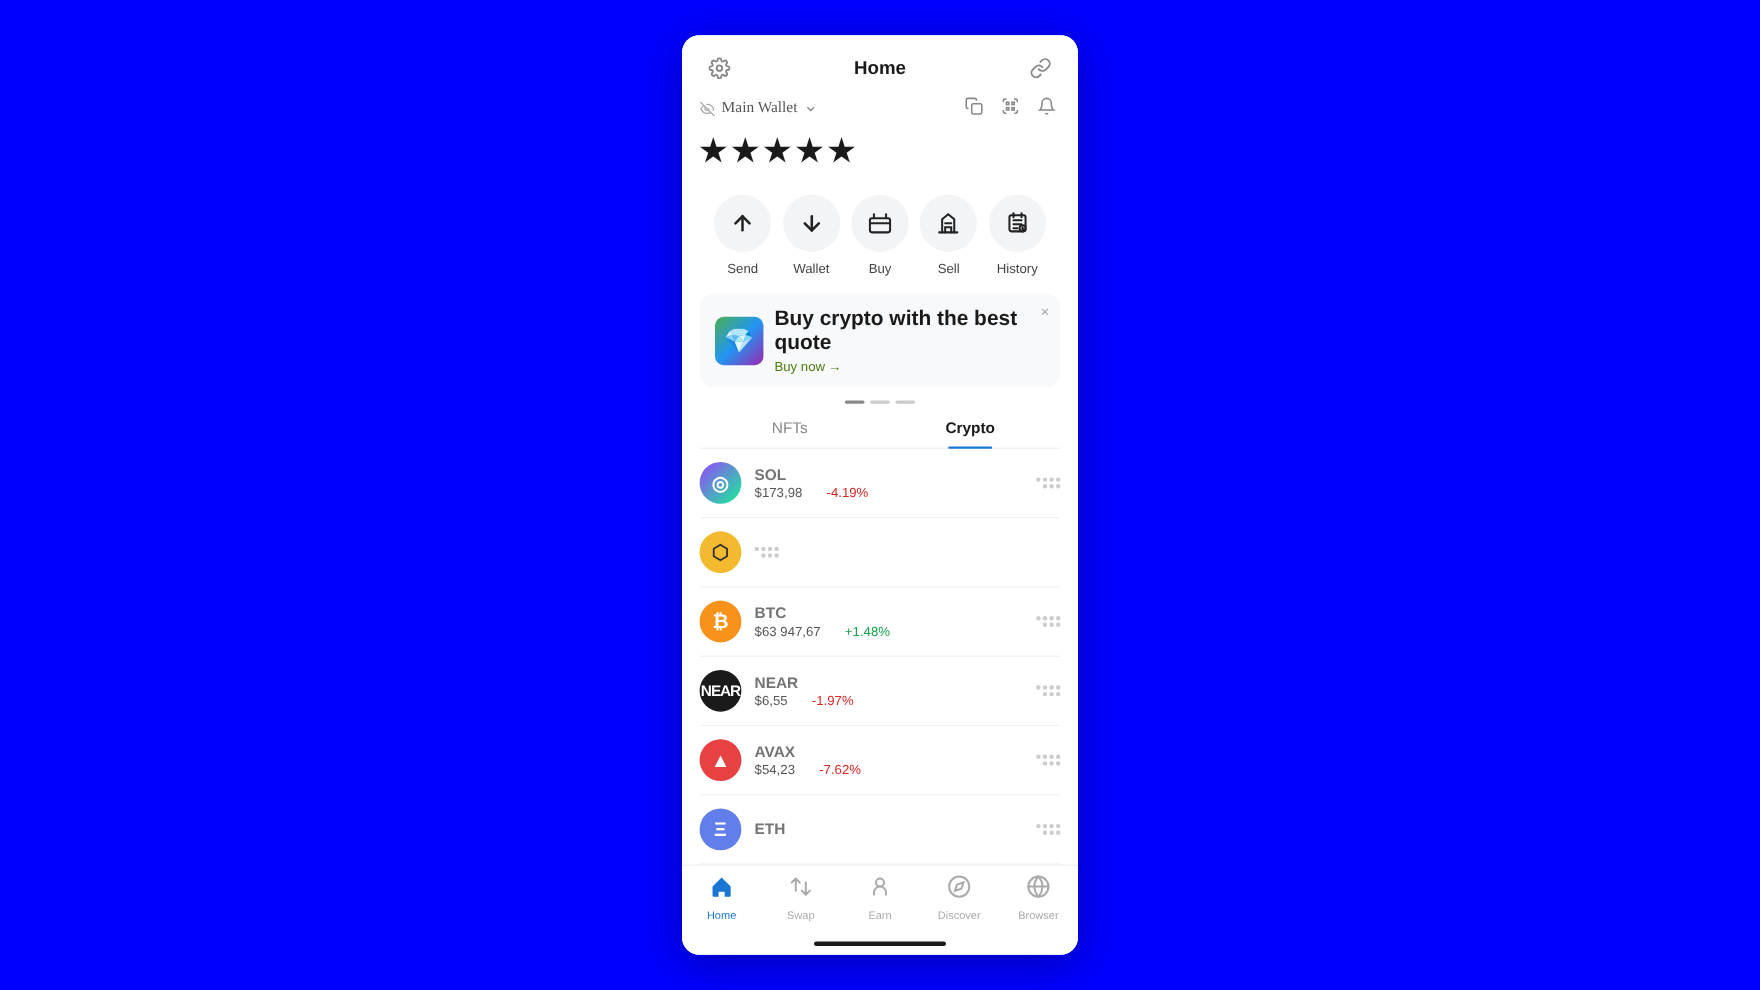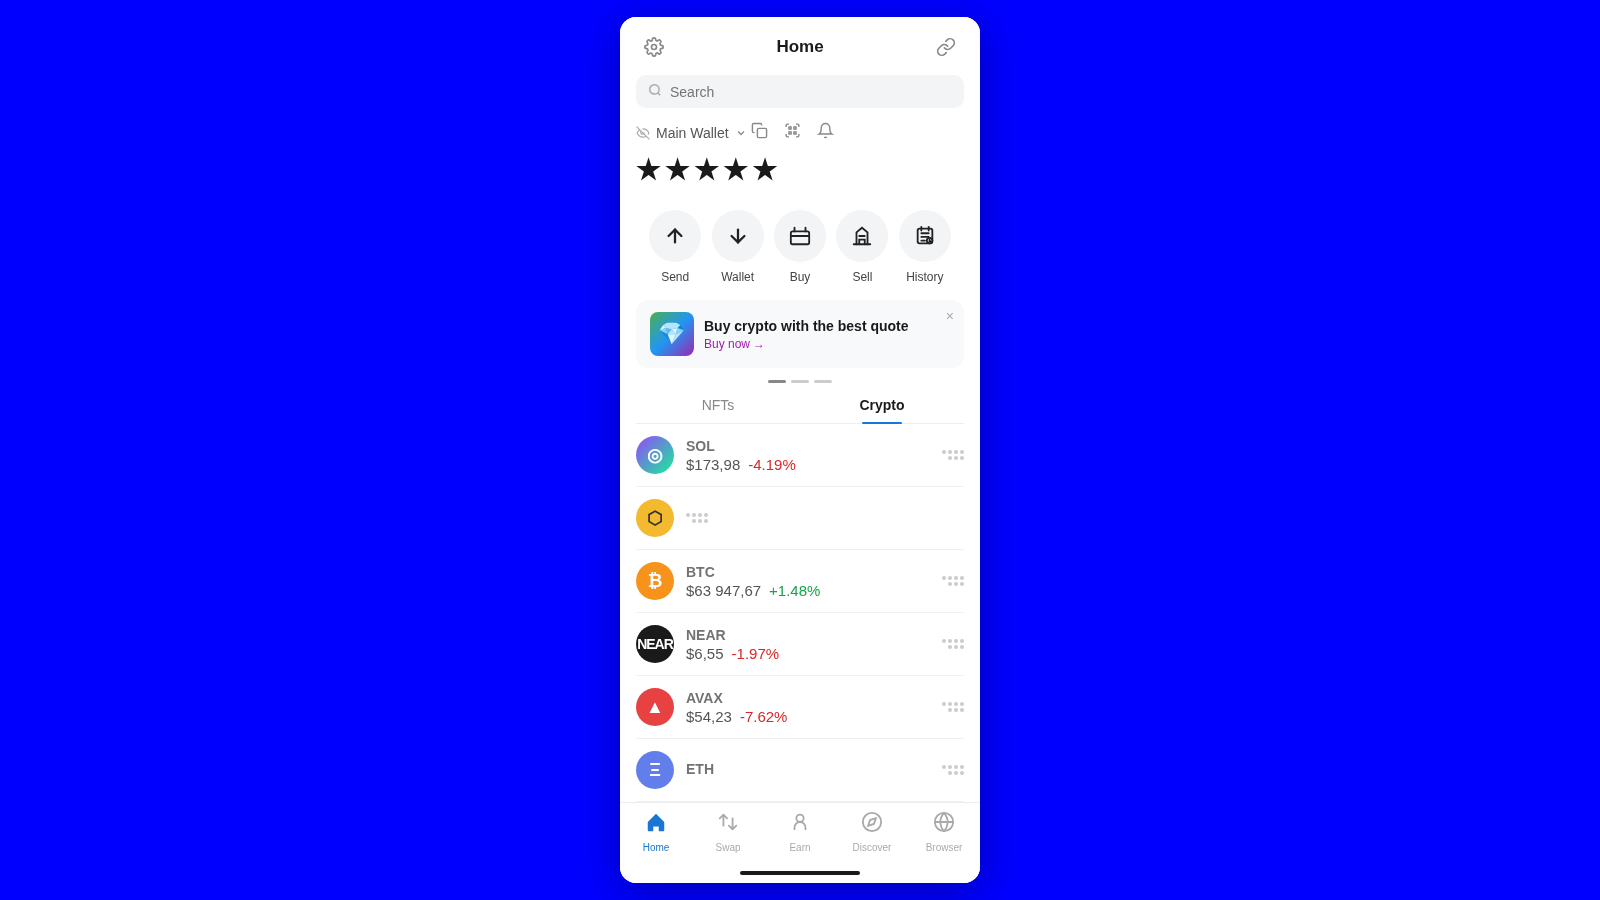--- a/index.html
+++ b/index.html
@@ -64,21 +64,23 @@
       border: none;
       outline: none;
       font-size: 14px;
       color: #999;
       width: 100%;
     }
     
     .wallet-row {
       display: flex;
       align-items: center;
+      justify-content: space-between;
       padding: 0 16px 4px;
+      font-family: Liberation Serif, serif;
     }
     .wallet-name {
       display: flex;
       align-items: center;
       gap: 6px;
       font-size: 14px;
       color: #555;
       cursor: pointer;
     }
     .wallet-name svg {
@@ -154,28 +156,28 @@
       display: flex;
       align-items: center;
       justify-content: center;
       font-size: 22px;
       flex-shrink: 0;
     }
     .promo-text {
       flex: 1;
     }
     .promo-title {
-      font-size: 14px;
+      font-size: 19px;
       font-weight: 600;
       color: #1a1a1a;
       margin-bottom: 3px;
     }
     .promo-link {
       font-size: 12px;
-      color: #a21caf;
+      color: #4d7c0f;
       font-weight: 500;
       cursor: pointer;
       display: flex;
       align-items: center;
       gap: 3px;
     }
     .promo-close {
       position: absolute;
       top: 8px;
       right: 10px;
@@ -265,25 +267,25 @@
     .eth-logo { background: #627EEA; }
     .crypto-info {
       flex: 1;
     }
     .crypto-name {
       font-size: 14px;
       font-weight: 600;
       color: #737373;
     }
     .crypto-price {
-      font-size: 15px;
+      font-size: 12px;
       color: #555;
       margin-top: 2px;
       display: flex;
-      gap: 8px;
+      gap: 22px;
       align-items: center;
     }
     .positive { color: #16a34a; }
     .negative { color: #dc2626; }
     .crypto-menu {
       display: flex;
       flex-direction: column;
       gap: 2px;
       align-items: flex-end;
       cursor: pointer;
@@ -356,29 +358,20 @@
     </button>
     <span class="header-title">Home</span>
     <button class="icon-btn">
       <svg width="20" height="20" viewBox="0 0 24 24" fill="none" stroke="#888" stroke-width="2" stroke-linecap="round" stroke-linejoin="round">
         <path d="M10 13a5 5 0 0 0 7.54.54l3-3a5 5 0 0 0-7.07-7.07l-1.72 1.71"></path>
           <path d="M14 11a5 5 0 0 0-7.54-.54l-3 3a5 5 0 0 0 7.07 7.07l1.71-1.71"></path>
       </svg>
     </button>
   </div>
 
-  <div class="search-bar">
-    <span class="search-icon-wrap">
-      <svg width="14" height="14" viewBox="0 0 24 24" fill="none" stroke="#aaa" stroke-width="2.5">
-        <circle cx="11" cy="11" r="8"></circle>
-          <line x1="21" y1="21" x2="16.65" y2="16.65"></line>
-      </svg>
-    </span>
-    <input class="search-input" type="text" placeholder="Search" style="">
-  </div>
 
   <div class="wallet-row">
     <div class="wallet-name">
       <svg width="14" height="14" viewBox="0 0 24 24" fill="none" stroke="#aaa" stroke-width="2">
           <line x1="1" y1="1" x2="23" y2="23"></line>
           <path d="M9 9a3 3 0 1 0 5.12 2.12"></path>
           <path d="M10.73 5.08A10.43 10.43 0 0 1 12 5c7 0 10 7 10 7a13.16 13.16 0 0 1-1.67 2.68"></path>
           <path d="M6.61 6.61A13.526 13.526 0 0 0 2 12s3 7 10 7a9.74 9.74 0 0 0 5.39-1.61"></path>
         </svg>
       <span>Main Wallet</span>

